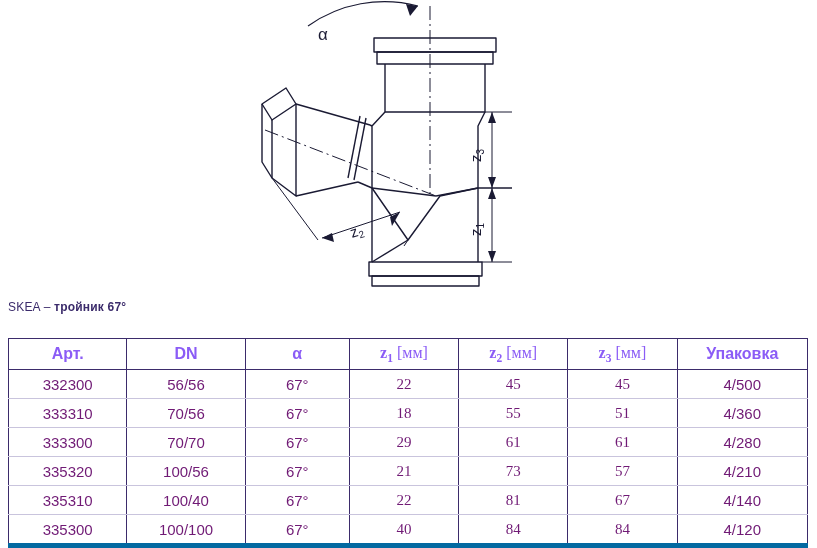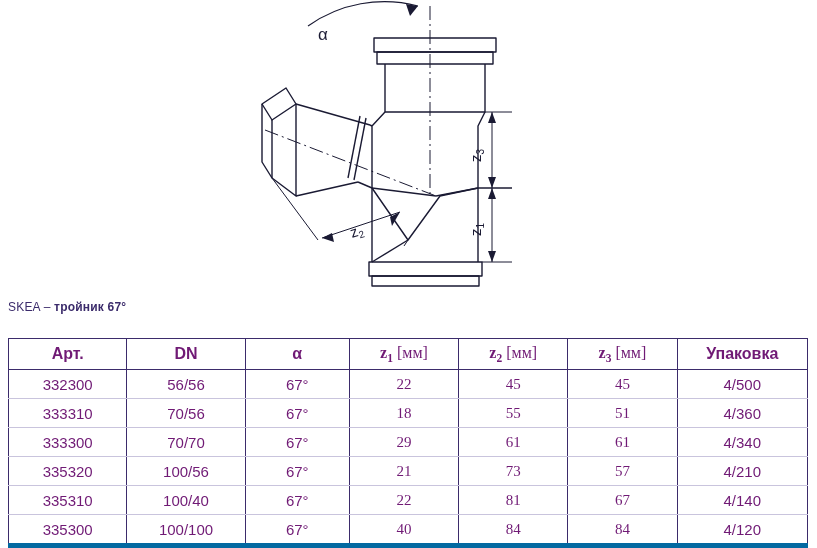--- a/index.html
+++ b/index.html
@@ -46,21 +46,21 @@
   #spec-table {
     position: absolute;
     left: 8px;
     top: 338px;
     width: 800px;
     border-collapse: collapse;
     font-size: 15px;
   }
   #spec-table thead th {
     background: #ffffff;
-    color: #701a75;
+    color: #8b5cf6;
     font-weight: bold;
     font-size: 16px;
     height: 30px;
     border: 1px solid #3b2b6b;
     text-align: center;
     padding: 0;
     vertical-align: middle;
     margin-left: 32px;
   }
   #spec-table tbody td {
@@ -210,21 +210,21 @@
         <td class="col-z">51</td>
         <td class="col-pack">4/360</td>
       </tr>
       <tr>
         <td class="col-art">333300</td>
         <td class="col-dn">70/70</td>
         <td class="col-alpha">67°</td>
         <td class="col-z">29</td>
         <td class="col-z">61</td>
         <td class="col-z">61</td>
-        <td class="col-pack">4/340</td>
+        <td class="col-pack">4/280</td>
       </tr>
       <tr>
         <td class="col-art">335320</td>
         <td class="col-dn">100/56</td>
         <td class="col-alpha">67°</td>
         <td class="col-z">21</td>
         <td class="col-z">73</td>
         <td class="col-z">57</td>
         <td class="col-pack">4/210</td>
       </tr>

